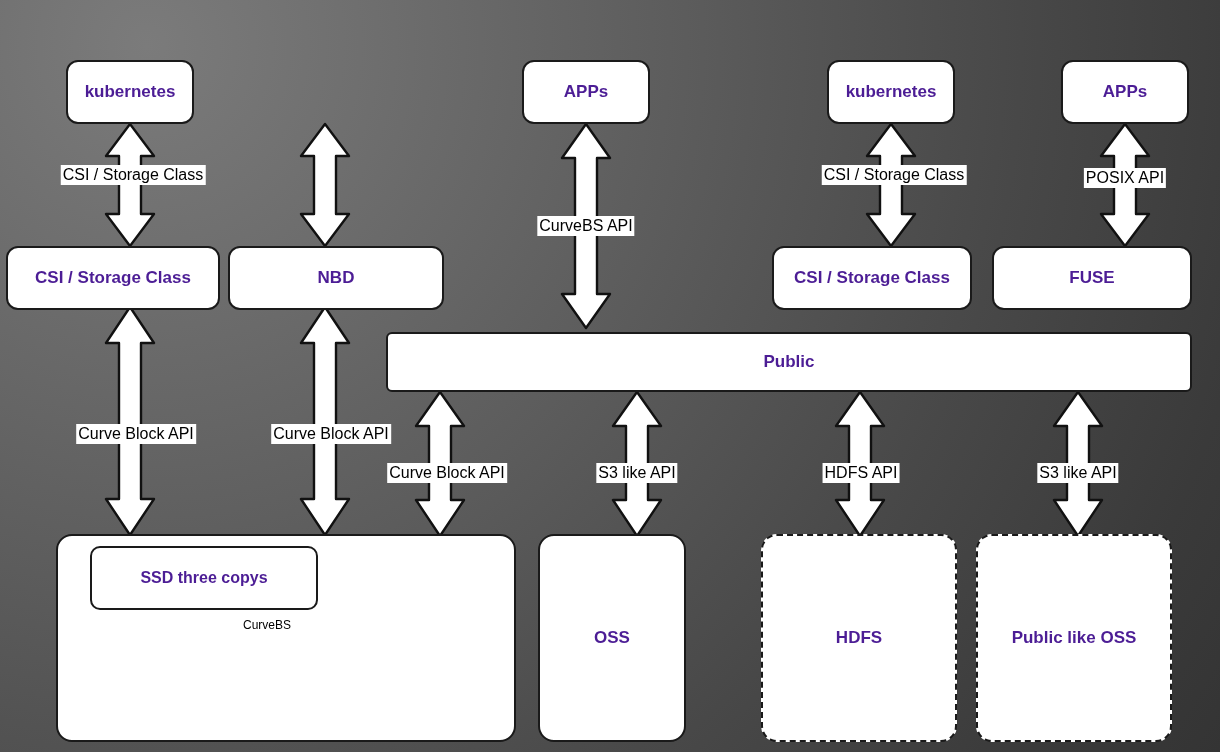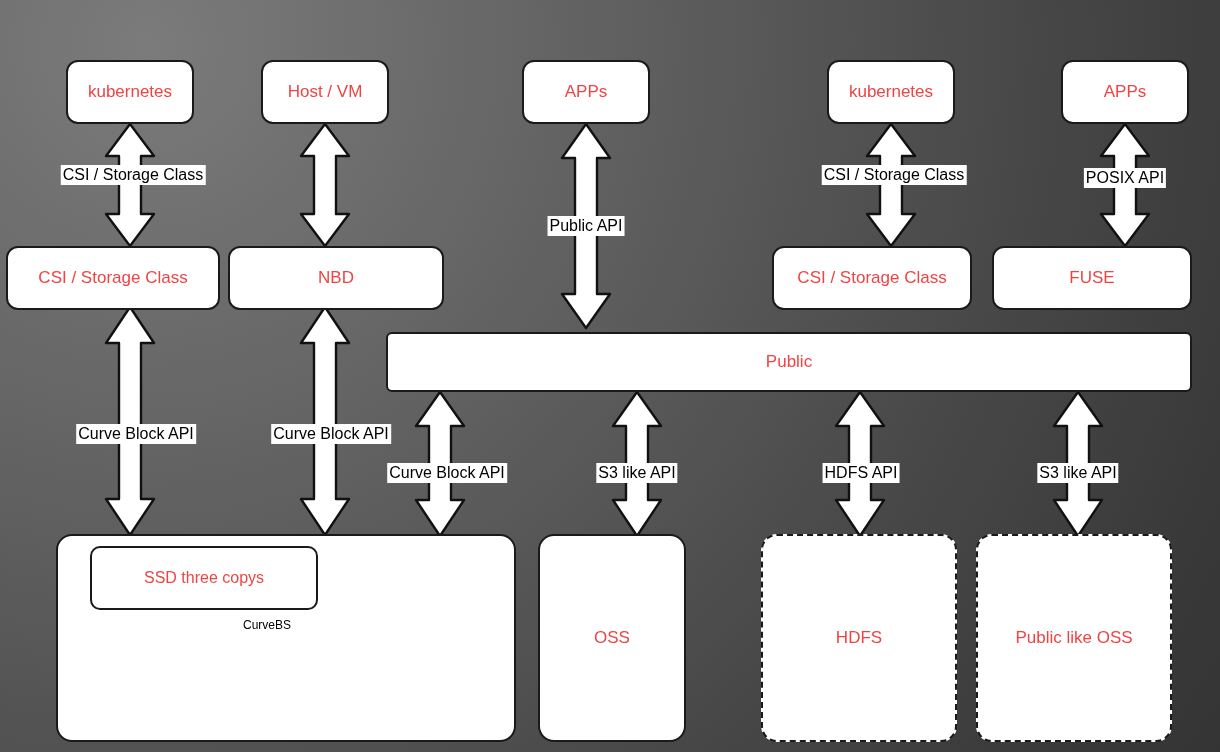--- a/index.html
+++ b/index.html
@@ -23,25 +23,26 @@
   
   .box {
     position: absolute;
     background: #ffffff;
     border: 2px solid #1a1a1a;
     border-radius: 12px;
     box-sizing: border-box;
     display: flex;
     align-items: center;
     justify-content: center;
-    color: #ef4444;
+    color: #4c1d95;
     font-size: 17px;
     line-height: 1.15;
     text-align: right;
     z-index: 5;
+    font-weight: bold;
   }
   .box.dashed {
     border-style: dashed;
     border-width: 2px;
   }
   .box.inner {
     border-radius: 10px;
     font-size: 16px;
     z-index: 7;
   }
@@ -153,23 +154,20 @@
   <div class="arrow" style="left:1048px; top:390px;">
     <svg width="60" height="148" viewBox="0 0 60 148">
       <polygon points="30,2 54,36 41,36 41,110 54,110 30,146 6,110 19,110 19,36 6,36" fill="#ffffff" stroke="#111111" stroke-width="2.4" stroke-linejoin="round"></polygon>
     </svg>
   </div>
 
   <div class="box" style="left:66px; top:60px; width:128px; height:64px;">
     <span>kubernetes</span>
   </div>
 
-  <div class="box" style="left:261px; top:60px; width:128px; height:64px;">
-    <span>Host / VM</span>
-  </div>
 
   <div class="box" style="left:522px; top:60px; width:128px; height:64px;">
     <span>APPs</span>
   </div>
 
   <div class="box" style="left:827px; top:60px; width:128px; height:64px;">
     <span>kubernetes</span>
   </div>
 
   <div class="box" style="left:1061px; top:60px; width:128px; height:64px;">
@@ -214,21 +212,21 @@
   </div>
 
   <div class="box store dashed" style="left:976px; top:534px; width:196px; height:208px;">
     <span>Public like OSS</span>
   </div>
 
   <div class="edge-label" style="left:133px; top:165px;">CSI / Storage Class</div>
 
   <div class="edge-label" style="left:1125px; top:168px;">POSIX API</div>
 
-  <div class="edge-label" style="left:586px; top:216px;">Public API</div>
+  <div class="edge-label" style="left:586px; top:216px;">CurveBS API</div>
 
   <div class="edge-label" style="left:894px; top:165px;">CSI / Storage Class</div>
 
   <div class="edge-label" style="left:136px; top:424px;">Curve Block API</div>
 
   <div class="edge-label" style="left:331px; top:424px;">Curve Block API</div>
 
   <div class="edge-label" style="left:447px; top:463px;">Curve Block API</div>
 
   <div class="edge-label" style="left:637px; top:463px;">S3 like API</div>

